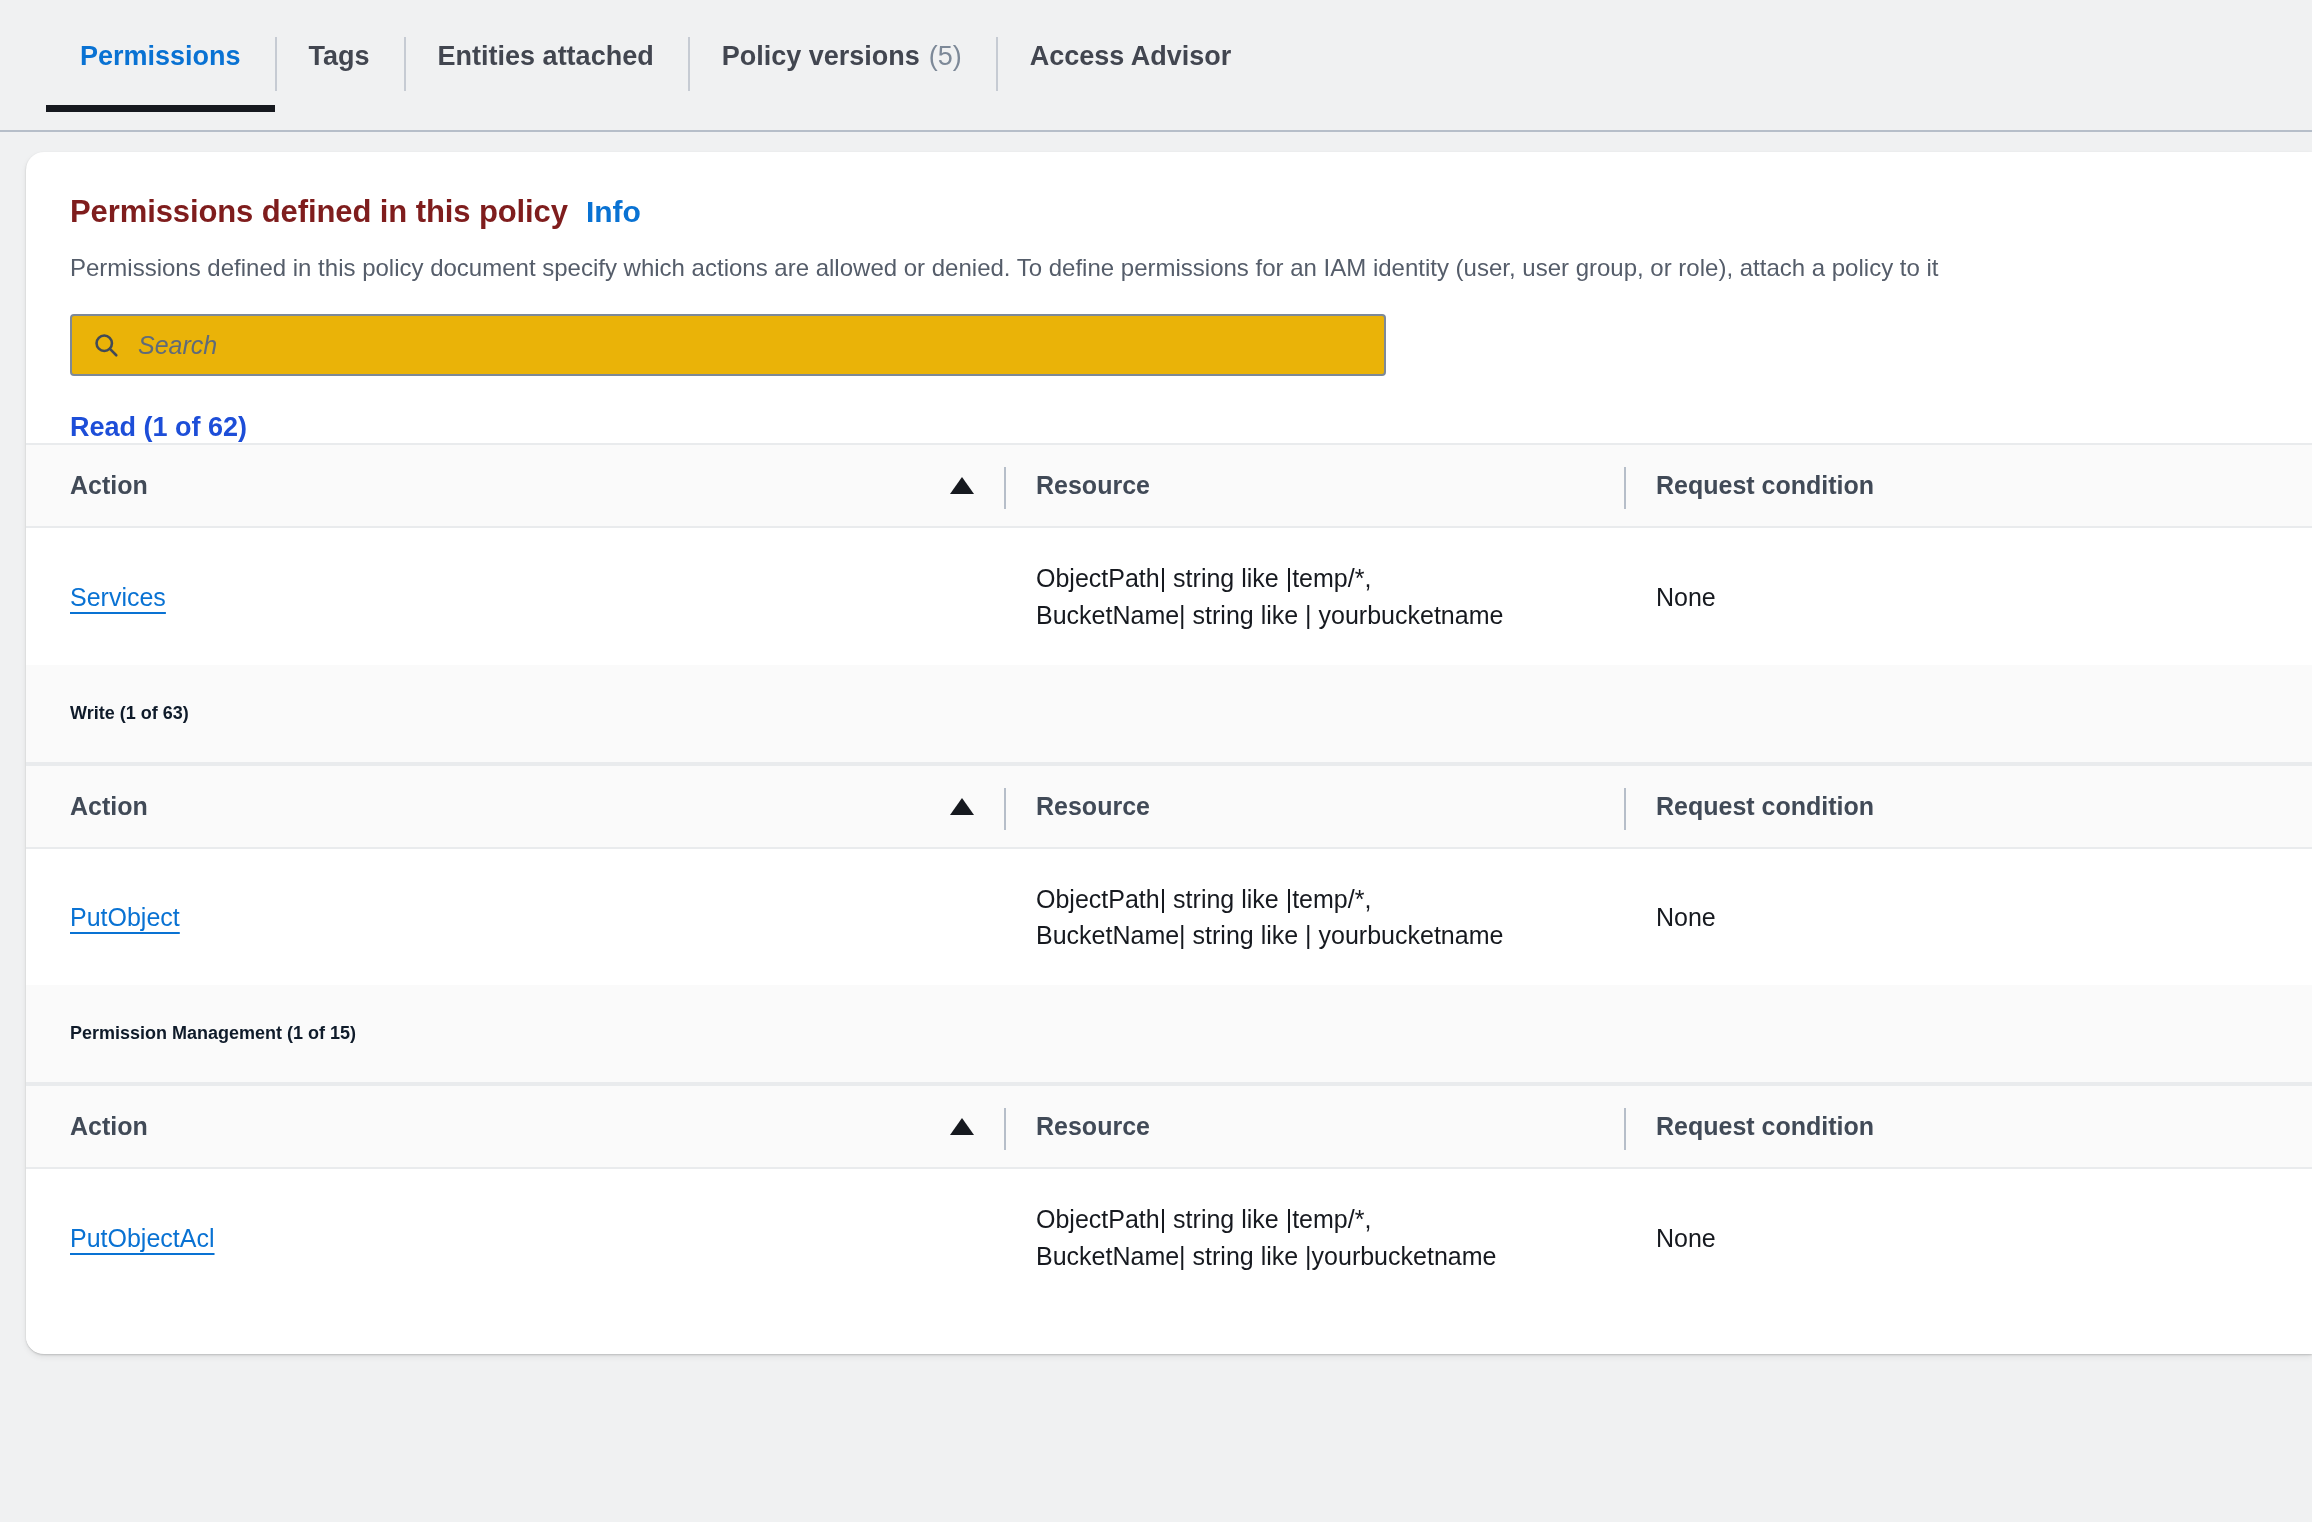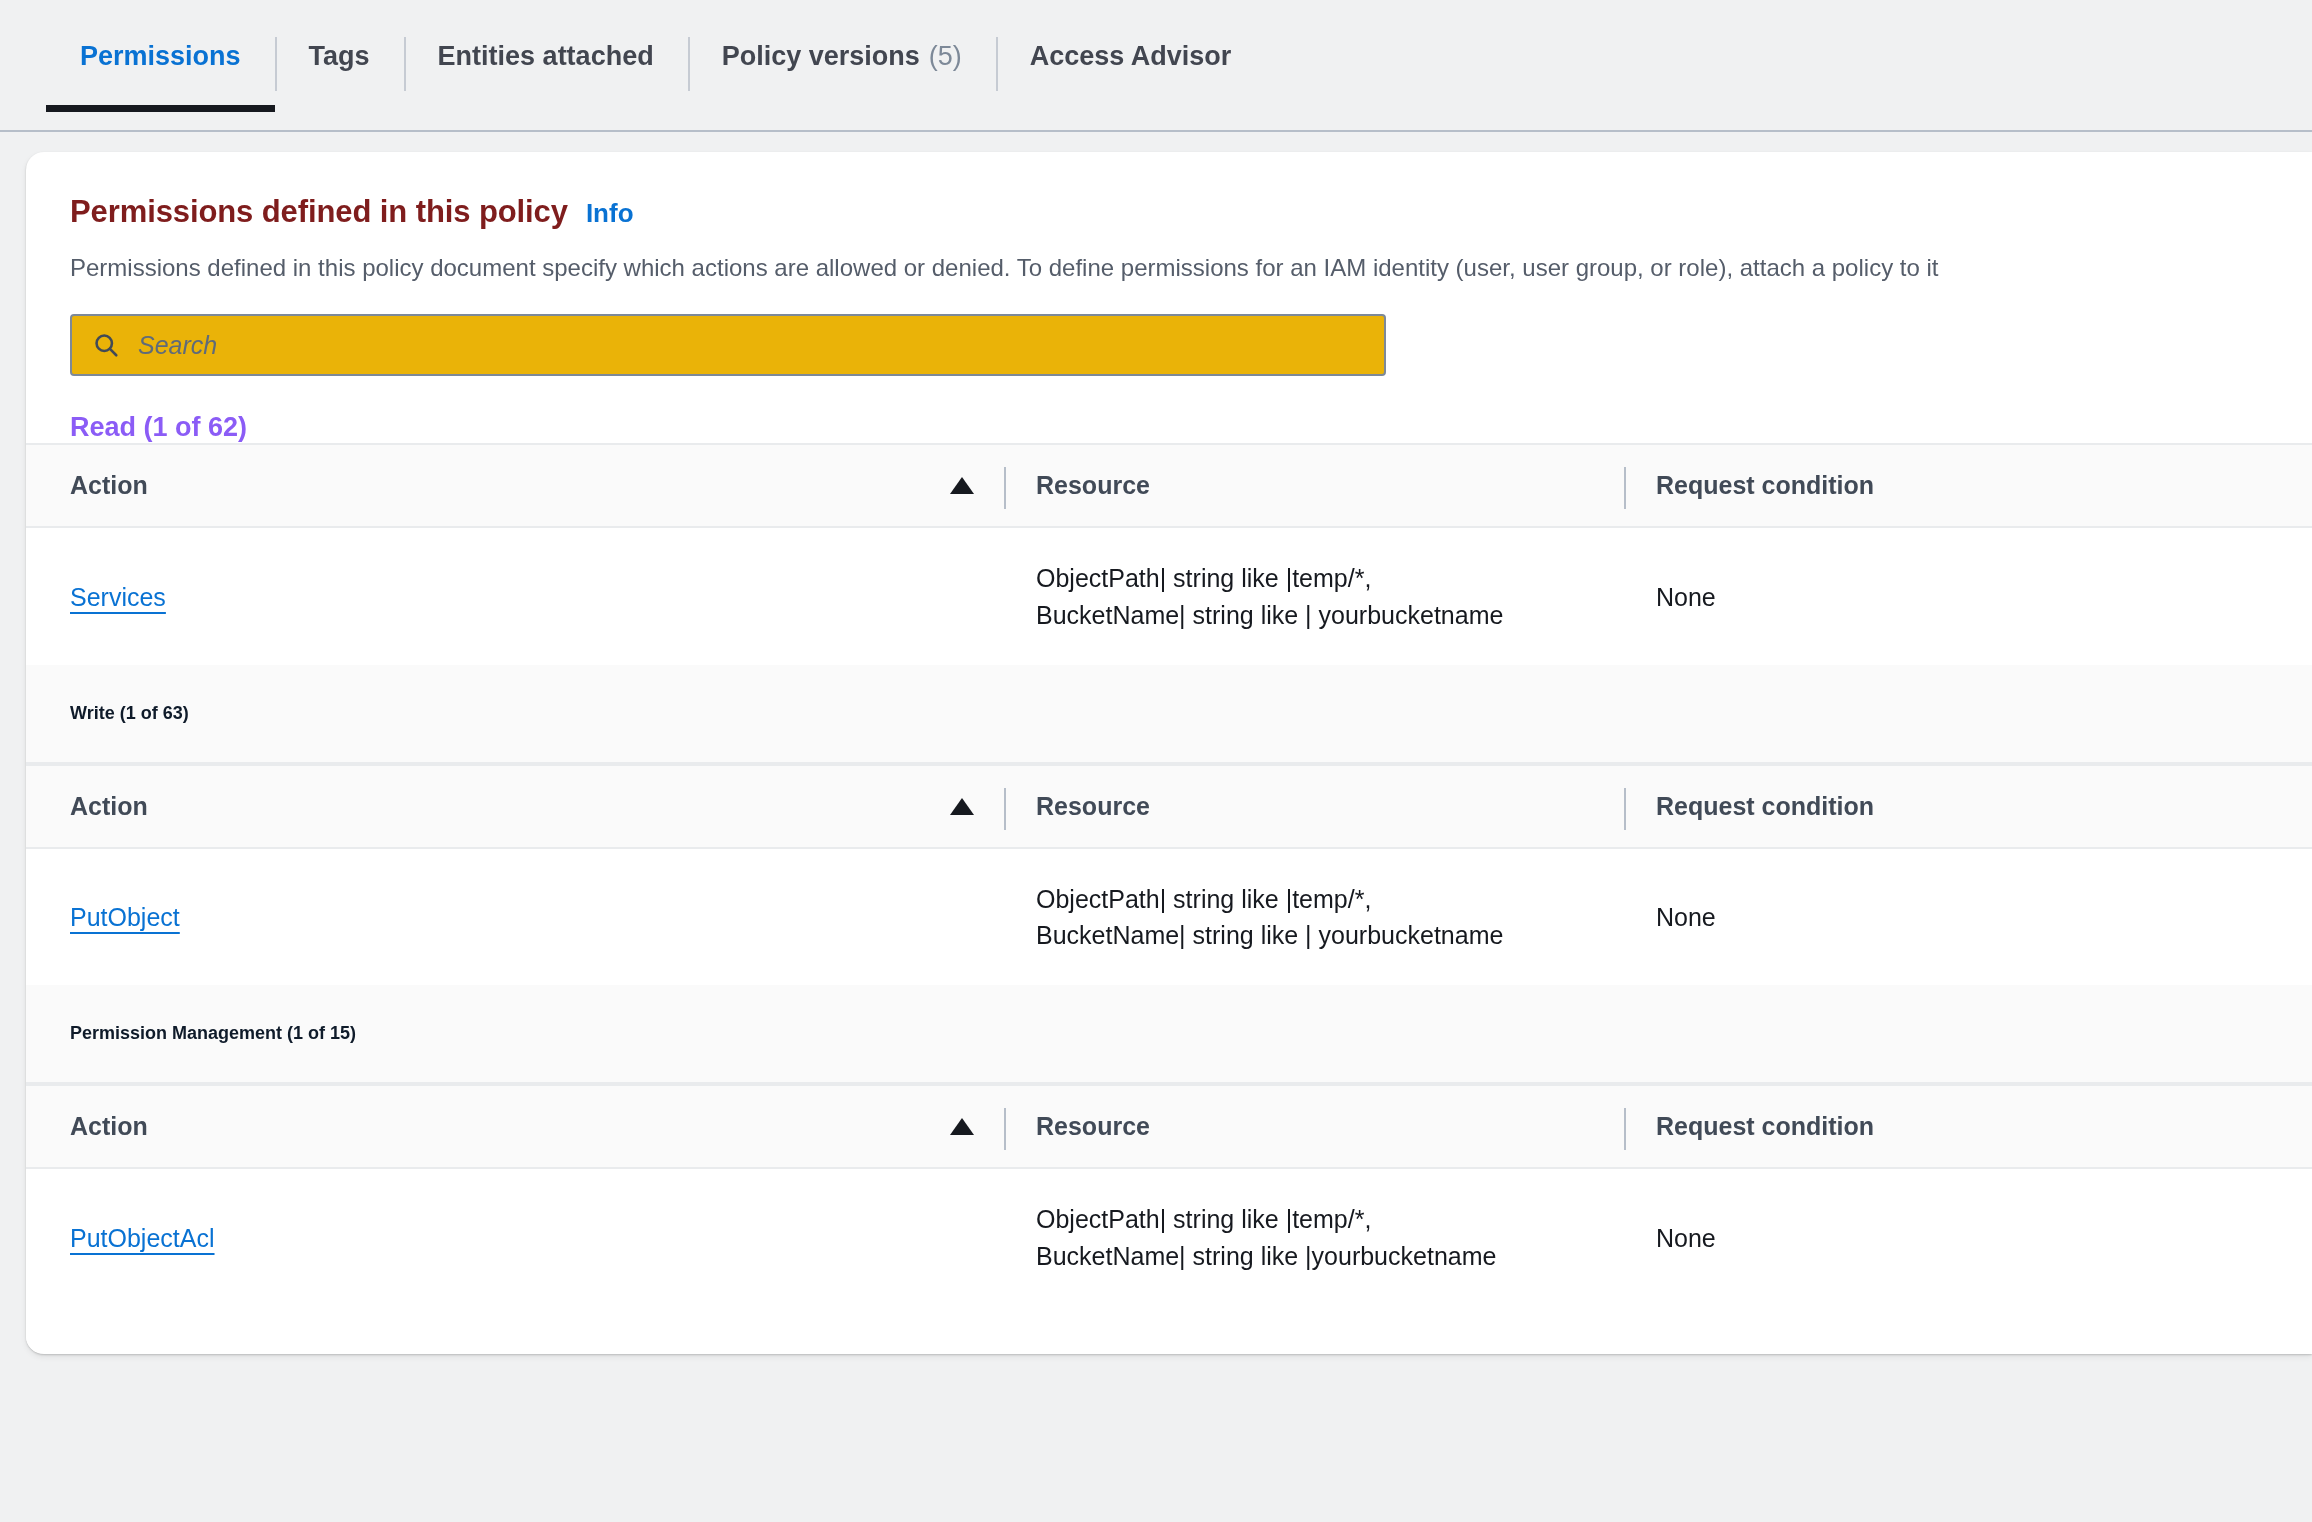--- a/index.html
+++ b/index.html
@@ -82,21 +82,21 @@
     align-items: baseline;
     gap: 18px;
   }
   .panel-title {
     font-size: 31px;
     font-weight: bold;
     color: #7f1d1d;
     letter-spacing: -0.1px;
   }
   .info-link {
-    font-size: 26px;
+    font-size: 30px;
     color: #0972d3;
     font-weight: bold;
     cursor: pointer;
   }
   .panel-desc {
     margin-top: 22px;
     font-size: 24px;
     color: #555d6a;
     line-height: 1.35;
   }
@@ -142,21 +142,21 @@
     white-space: nowrap;
   }
   .actions-heading {
     font-size: 29px;
     color: #16191f;
   }
 
   .group-title {
     font-size: 27px;
     font-weight: bold;
-    color: #8b5cf6;
+    color: #1d4ed8;
     padding: 36px 40px 0 44px;
   }
 
   
   table.perm { width: 100%; border-collapse: collapse; table-layout: fixed; }
   table.perm col.c-action { width: 978px; }
   table.perm col.c-resource { width: 620px; }
   table.perm col.c-cond { width: auto; }
 
   thead tr { background: #fafafa; }

